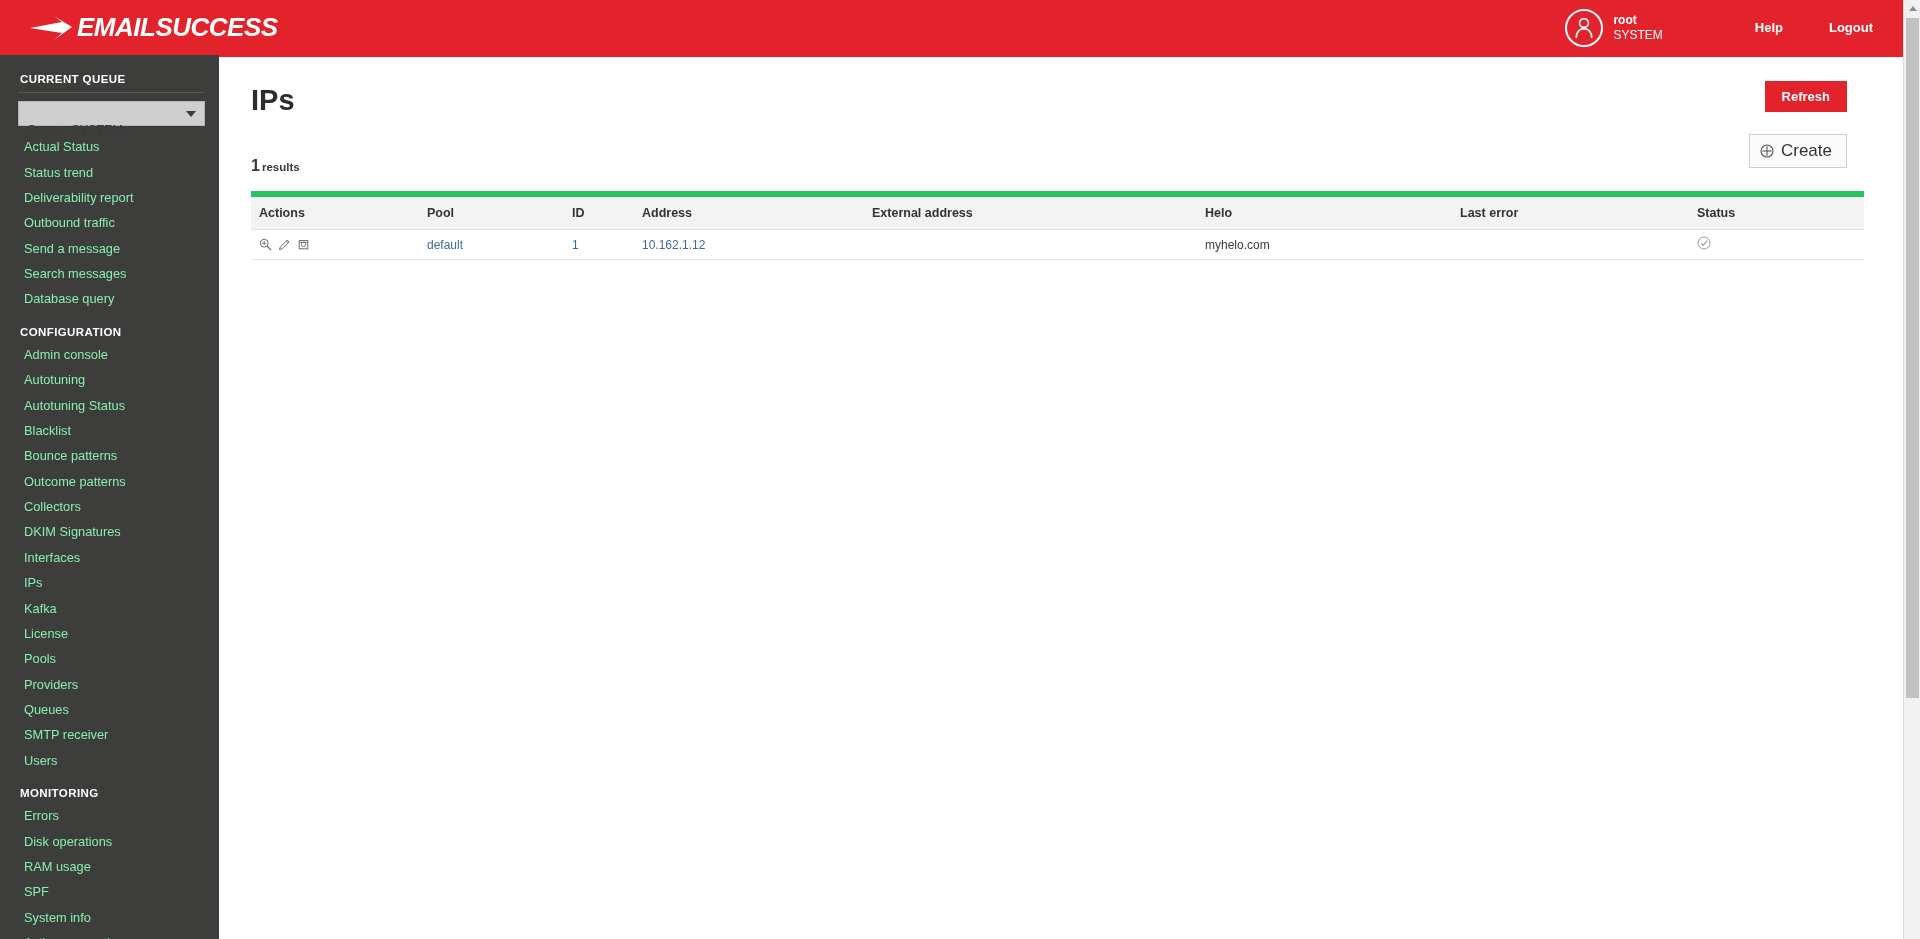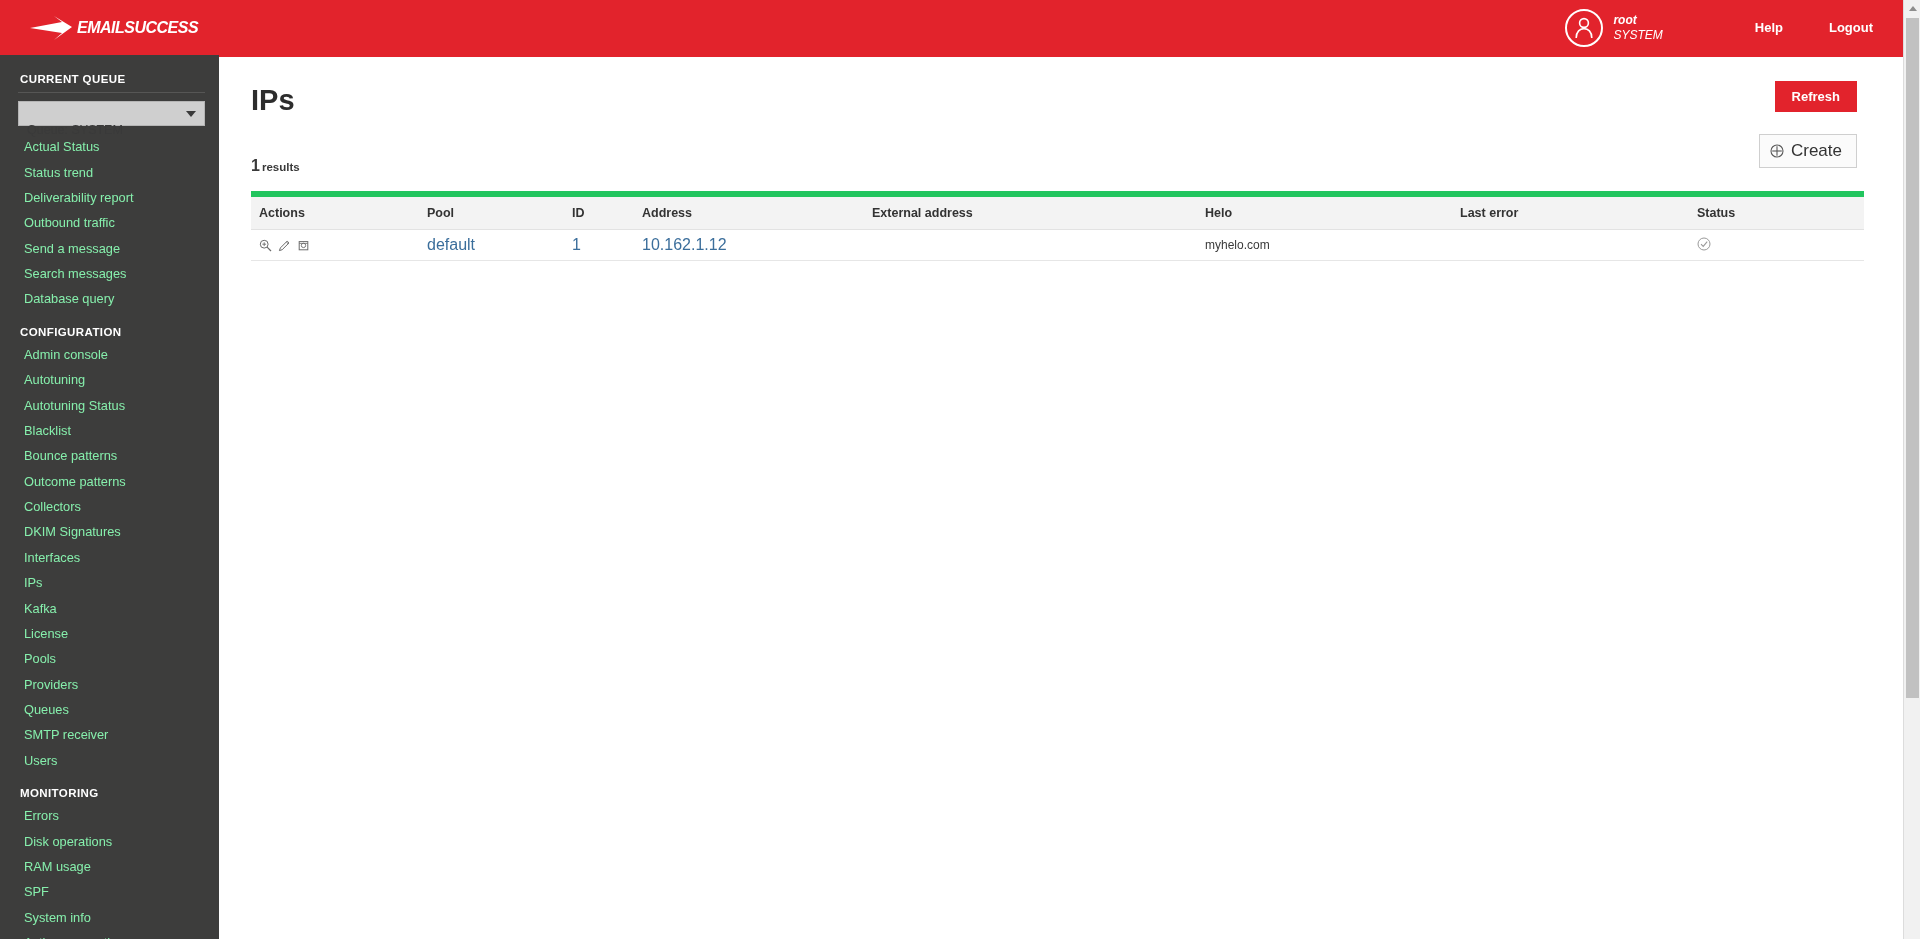--- a/index.html
+++ b/index.html
@@ -20,40 +20,40 @@
     z-index: 5;
   }
   .logo-wrap {
     display: flex; align-items: center;
     margin-left: 28px;
     height: 100%;
   }
   .logo-arrow { width: 46px; height: 26px; margin-right: 3px; display:block; }
   .logo-text {
     color: #ffffff;
-    font-size: 16px;
+    font-size: 26px;
     font-weight: bold;
     font-style: italic;
     letter-spacing: -0.5px;
     font-family: "Liberation Sans", sans-serif;
   }
   .topbar-right {
     margin-left: auto;
     display: flex; align-items: center;
     height: 100%;
     padding-right: 30px;
   }
   .avatar {
     width: 38px; height: 38px;
     border: 2px solid #ffffff;
     border-radius: 50%;
     display: flex; align-items: center; justify-content: center;
     margin-right: 10px;
   }
-  .user-block { line-height: 1.25; margin-right: 46px; font-style: italic; }
+  .user-block { line-height: 1.25; margin-right: 46px; }
   .user-name { color: #fff; font-size: 12px; font-weight: bold; display:block; }
   .user-scope { color: #fff; font-size: 12px; display:block; }
   .top-link {
     color: #ffffff; font-size: 13px; font-weight: bold;
     text-decoration: none; margin-left: 46px;
     cursor: pointer;
   }
 
   
   .scrollbar {
@@ -140,21 +140,21 @@
     overflow: hidden;
   }
   .page-title {
     font-size: 29px;
     font-weight: bold;
     color: #2d2d2d;
     margin: 27px 0 0 32px;
   }
   .btn-col {
     position: absolute;
-    top: 24px; right: 46px;
+    top: 24px; right: 56px;
     display: flex; flex-direction: column;
     align-items: flex-end;
   }
   .btn-refresh {
     background: #e2232c;
     color: #ffffff;
     border: none;
     font-family: "Liberation Sans", sans-serif;
     font-size: 13px;
     font-weight: bold;
@@ -199,21 +199,21 @@
     height: 30px;
   }
   table.ips tbody td {
     border-bottom: 1px solid #e6e6e6;
     font-size: 12px;
     color: #3a3a3a;
     padding: 6px 0 6px 8px;
     height: 26px;
     vertical-align: middle;
   }
-  .cell-link { color: #3b6e9b; text-decoration: none; font-size: 16px; cursor: pointer; }
+  .cell-link { color: #3b6e9b; text-decoration: none; font-size: 12px; cursor: pointer; }
   .action-icons { display: flex; align-items: center; gap: 6px; }
   .action-icons svg { cursor: pointer; display: block; }
 
   
   .c-actions  { width: 168px; }
   .c-pool     { width: 145px; }
   .c-id       { width: 70px;  }
   .c-address  { width: 230px; }
   .c-extaddr  { width: 333px; }
   .c-helo     { width: 255px; }

